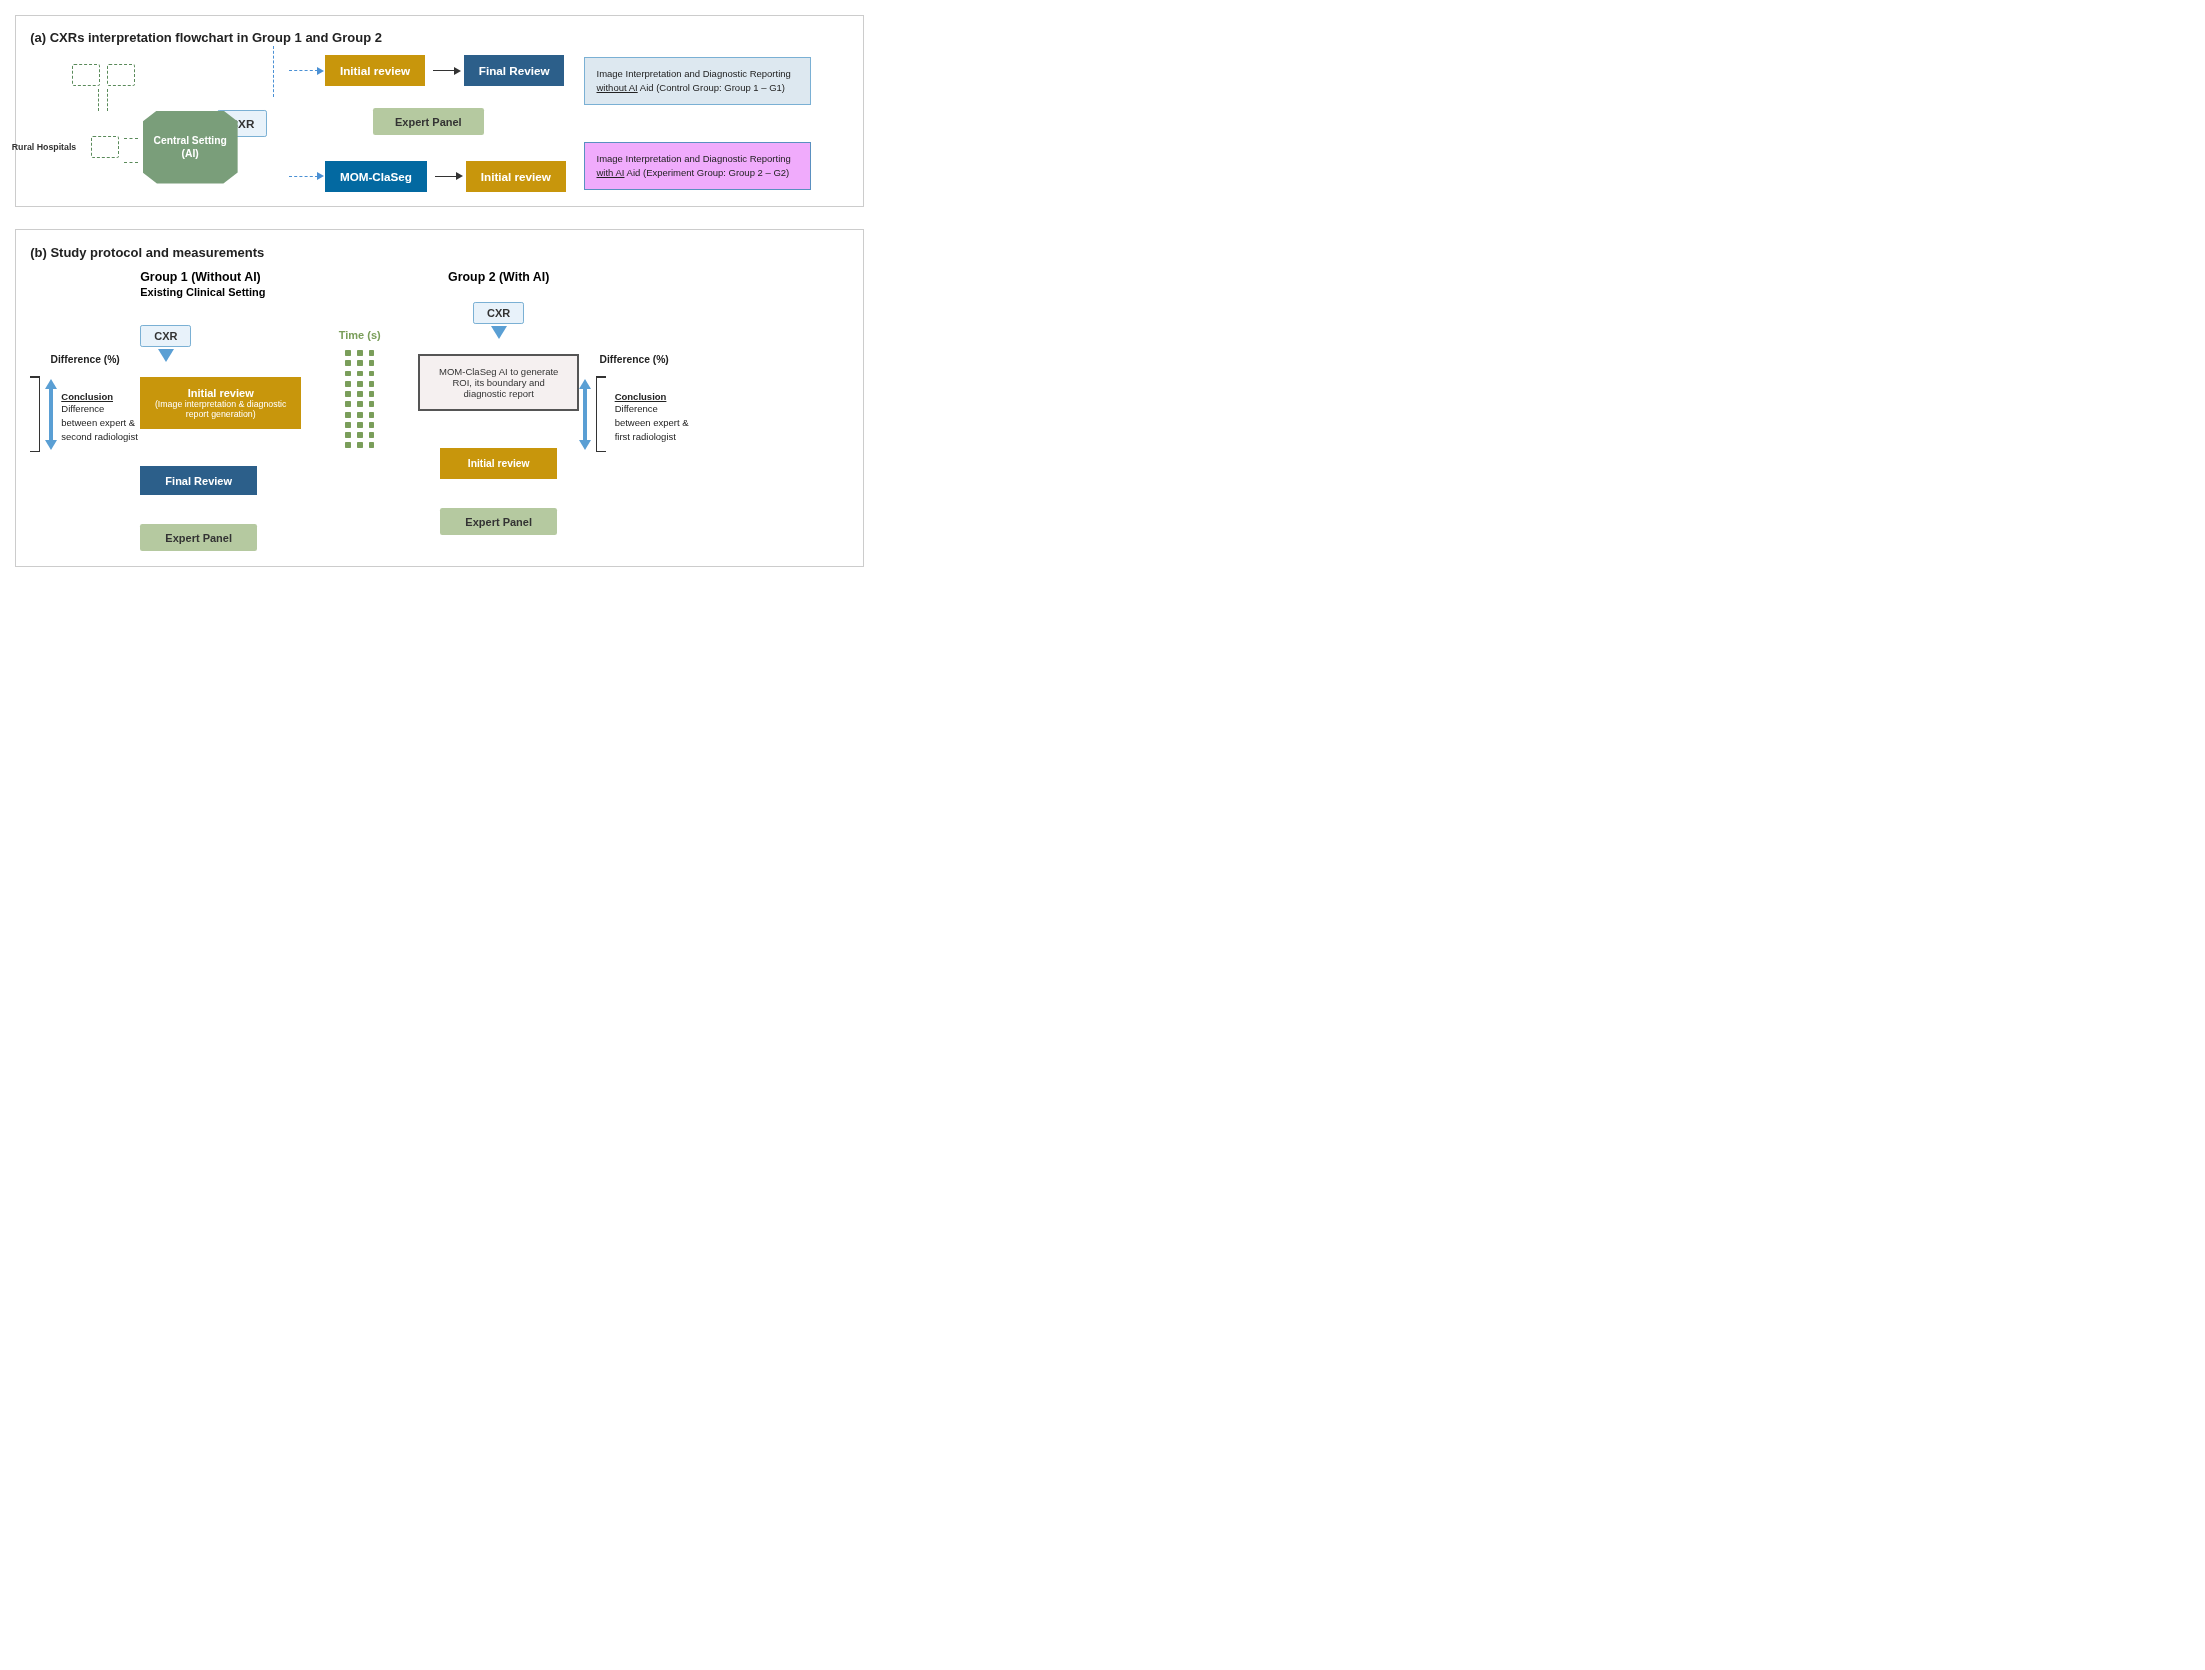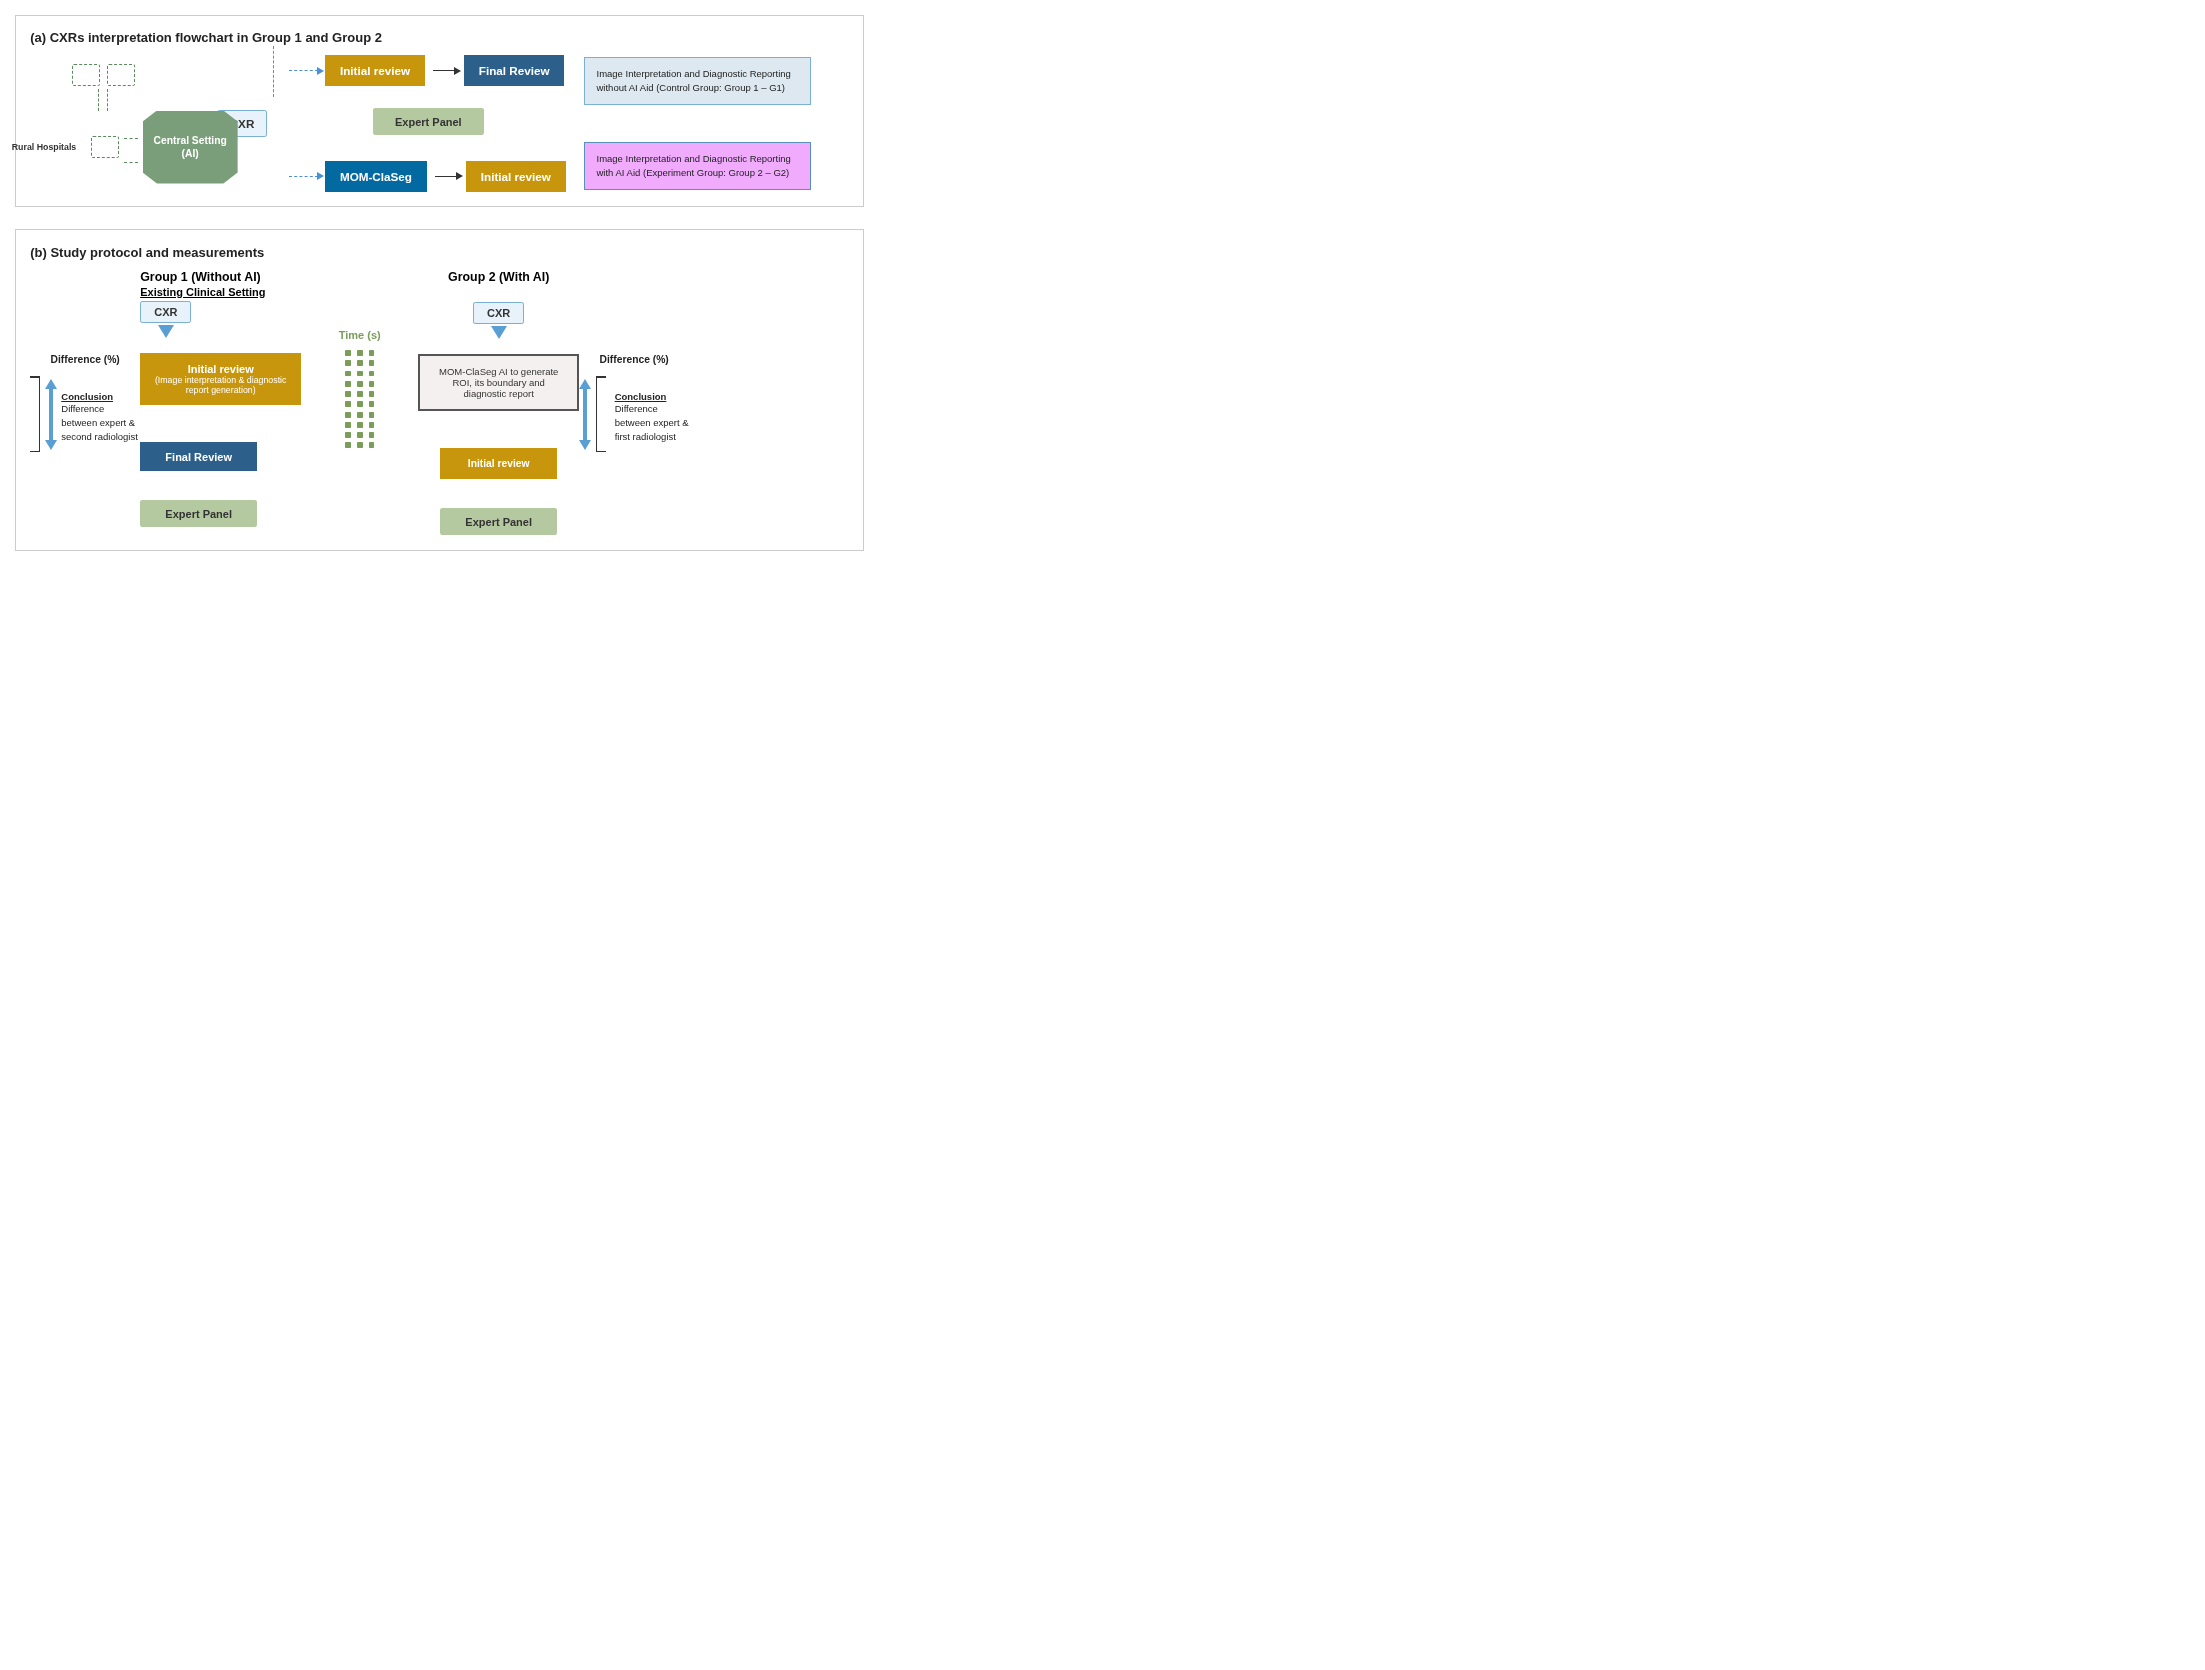--- a/index.html
+++ b/index.html
@@ -106,20 +106,21 @@
       color: #222;
       line-height: 1.5;
     }
 
     .desc-box.light-blue {
       background: #dde8f0;
       border-color: #7ab0d4;
     }
 
     .underline {
+      text-decoration: underline;
     }
 
     
     .part-b {
       border: 0.7px solid #ccc;
       padding: 14.6px;
       background: #fff;
     }
 
     .cxr-box-b {
@@ -369,21 +370,21 @@
 
         <div style="display:flex; flex-direction:column; margin-top:14.6px;">
           <span style="font-size:9.5px; font-weight:bold; text-decoration:underline; color:#222;">Conclusion</span>
           <span style="font-size:9.5px; color:#222; line-height:1.5; max-width:88px;">Difference between expert &amp; second radiologist</span>
         </div>
       </div>
     </div>
 
     <div class="col-g1">
       <div style="font-size:12.4px; font-weight:bold; text-align:center; margin-bottom:1.5px;">Group 1 (Without AI)</div>
-      <div style="font-size:11px; font-weight:bold; text-align:center; margin-bottom:3px;text-decoration:underline;">Existing Clinical Setting</div>
+      <div style="font-size:11px; font-weight:bold; text-align:center; margin-bottom:27px;">Existing Clinical Setting</div>
 
       <div style="display:flex; flex-direction:column; align-items:center; margin-bottom:2.9px;">
         <div class="cxr-box-b">CXR</div>
         <div class="arrow-down-solid" style="margin-top:1.5px;"></div>
       </div>
 
       <div class="spacer-v"></div>
 
       <div class="b-initial-review-box">
         <div style="font-size:11px;">Initial review</div>

